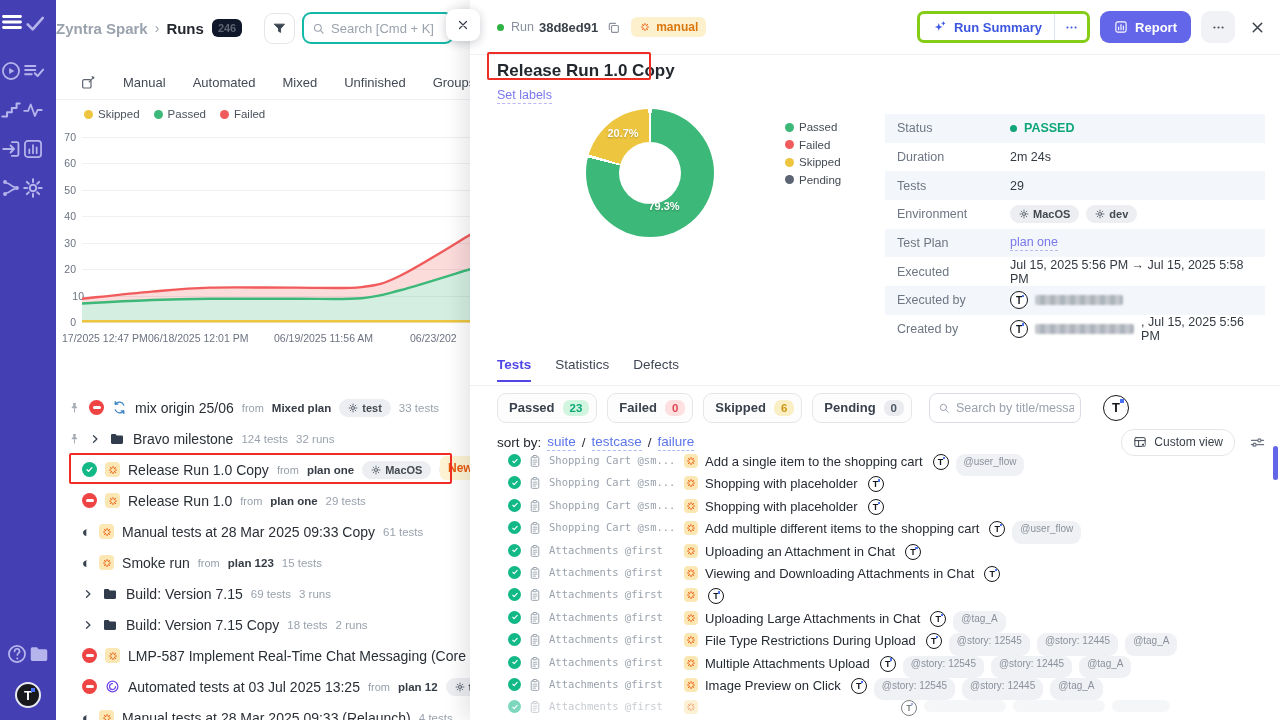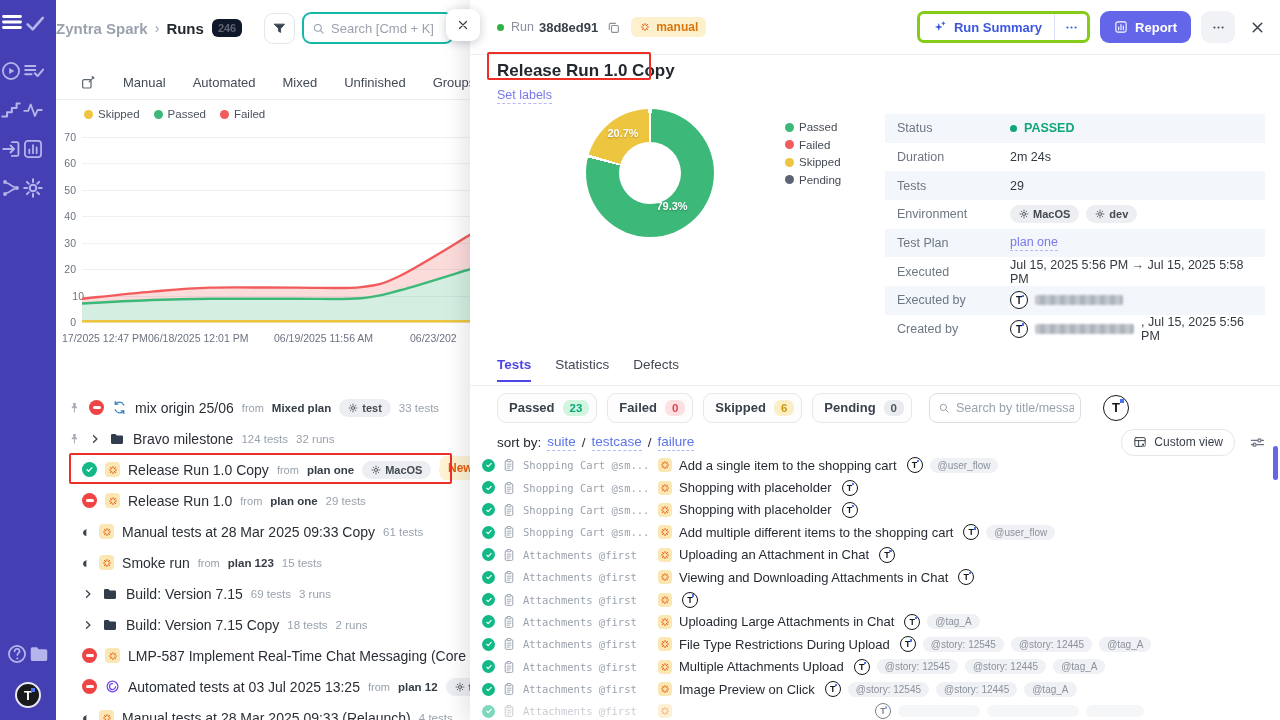--- a/index.html
+++ b/index.html
@@ -156,21 +156,21 @@
   .sort-row{position:absolute;top:429px;left:27px;right:14px;height:26px;display:flex;align-items:center}
   .sort-prefix{font-size:13.5px;color:#23272e;margin-right:6px}
   .sort-link{font-size:13.5px;color:#5b74e8;border-bottom:1px dashed #aebcf4;cursor:pointer;padding-bottom:1px}
   .sort-sep{font-size:13.5px;color:#2a2f36;margin:0 6px}
   .custom-view{margin-left:auto;display:flex;align-items:center;gap:7px;height:27px;padding:0 11px;
     border:1px solid #e4e7ea;border-radius:13px;background:#fff;font-size:12px;color:#39414c;cursor:pointer}
   .custom-view .icn{width:14px;height:14px;color:#39414c}
   .sliders{width:17px;height:17px;color:#6b7280;margin-left:14px;cursor:pointer}
 
   .rp-tests{position:absolute;top:454px;left:0;right:0;bottom:0;overflow:hidden}
-  .test-row{height:22.4px;display:flex;align-items:center;gap:7px;padding-left:12px;white-space:nowrap;
+  .test-row{height:22.4px;display:flex;gap:7px;padding-left:38px;white-space:nowrap;
     overflow:hidden;cursor:pointer}
   .test-row .circle-green{width:13px;height:13px}
   .test-row .circle-green svg{width:8px;height:8px}
   .clip{width:14px;height:14px;color:#9aa2ad}
   .suite{width:128px;flex:none;font-family:"DejaVu Sans Mono",monospace;font-size:10.5px;
     color:#9aa2ad;overflow:hidden}
   .test-row .spark{width:14px;height:14px}
   .t-title{font-size:13px;color:#262b33}
   .t-ava{width:16px;height:16px;font-size:9px;margin-left:3px}
   .tagpill{background:#f0f1f4;border-radius:9px;padding:2px 8px;font-size:10px;color:#8a919c;flex:none}
@@ -591,21 +591,21 @@
         </span>
     </div>
   </div>
 
   <div class="rp-title">Release Run 1.0 Copy</div>
   <div class="annot" style="left:17px;top:52px;width:164px;height:28px"></div>
   <div class="set-labels">Set labels</div>
 
   <div class="donut" id="donut" style="background: conic-gradient(rgb(255, 255, 255) 0%, rgb(255, 255, 255) 0.4%, rgb(60, 184, 120) 0.4%, rgb(60, 184, 120) 78.9%, rgb(255, 255, 255) 78.9%, rgb(255, 255, 255) 79.3%, rgb(255, 255, 255) 79.3%, rgb(255, 255, 255) 79.7%, rgb(237, 197, 63) 79.7%, rgb(237, 197, 63) 99.6%, rgb(255, 255, 255) 99.6%, rgb(255, 255, 255) 100%);">
     <span class="donut-label" style="left:37px;top:24px">20.7%</span>
-    <span class="donut-label" style="left:86px;top:97px">79.3%</span>
+    <span class="donut-label" style="left:78px;top:97px">79.3%</span>
   </div>
   <div class="rp-legend" id="rp-legend">
       <span class="leg-item">
         <span class="dot" style="background: rgb(60, 184, 120);"></span>
         <span>Passed</span>
       </span>
       <span class="leg-item">
         <span class="dot" style="background: rgb(241, 91, 91);"></span>
         <span>Failed</span>
       </span>

